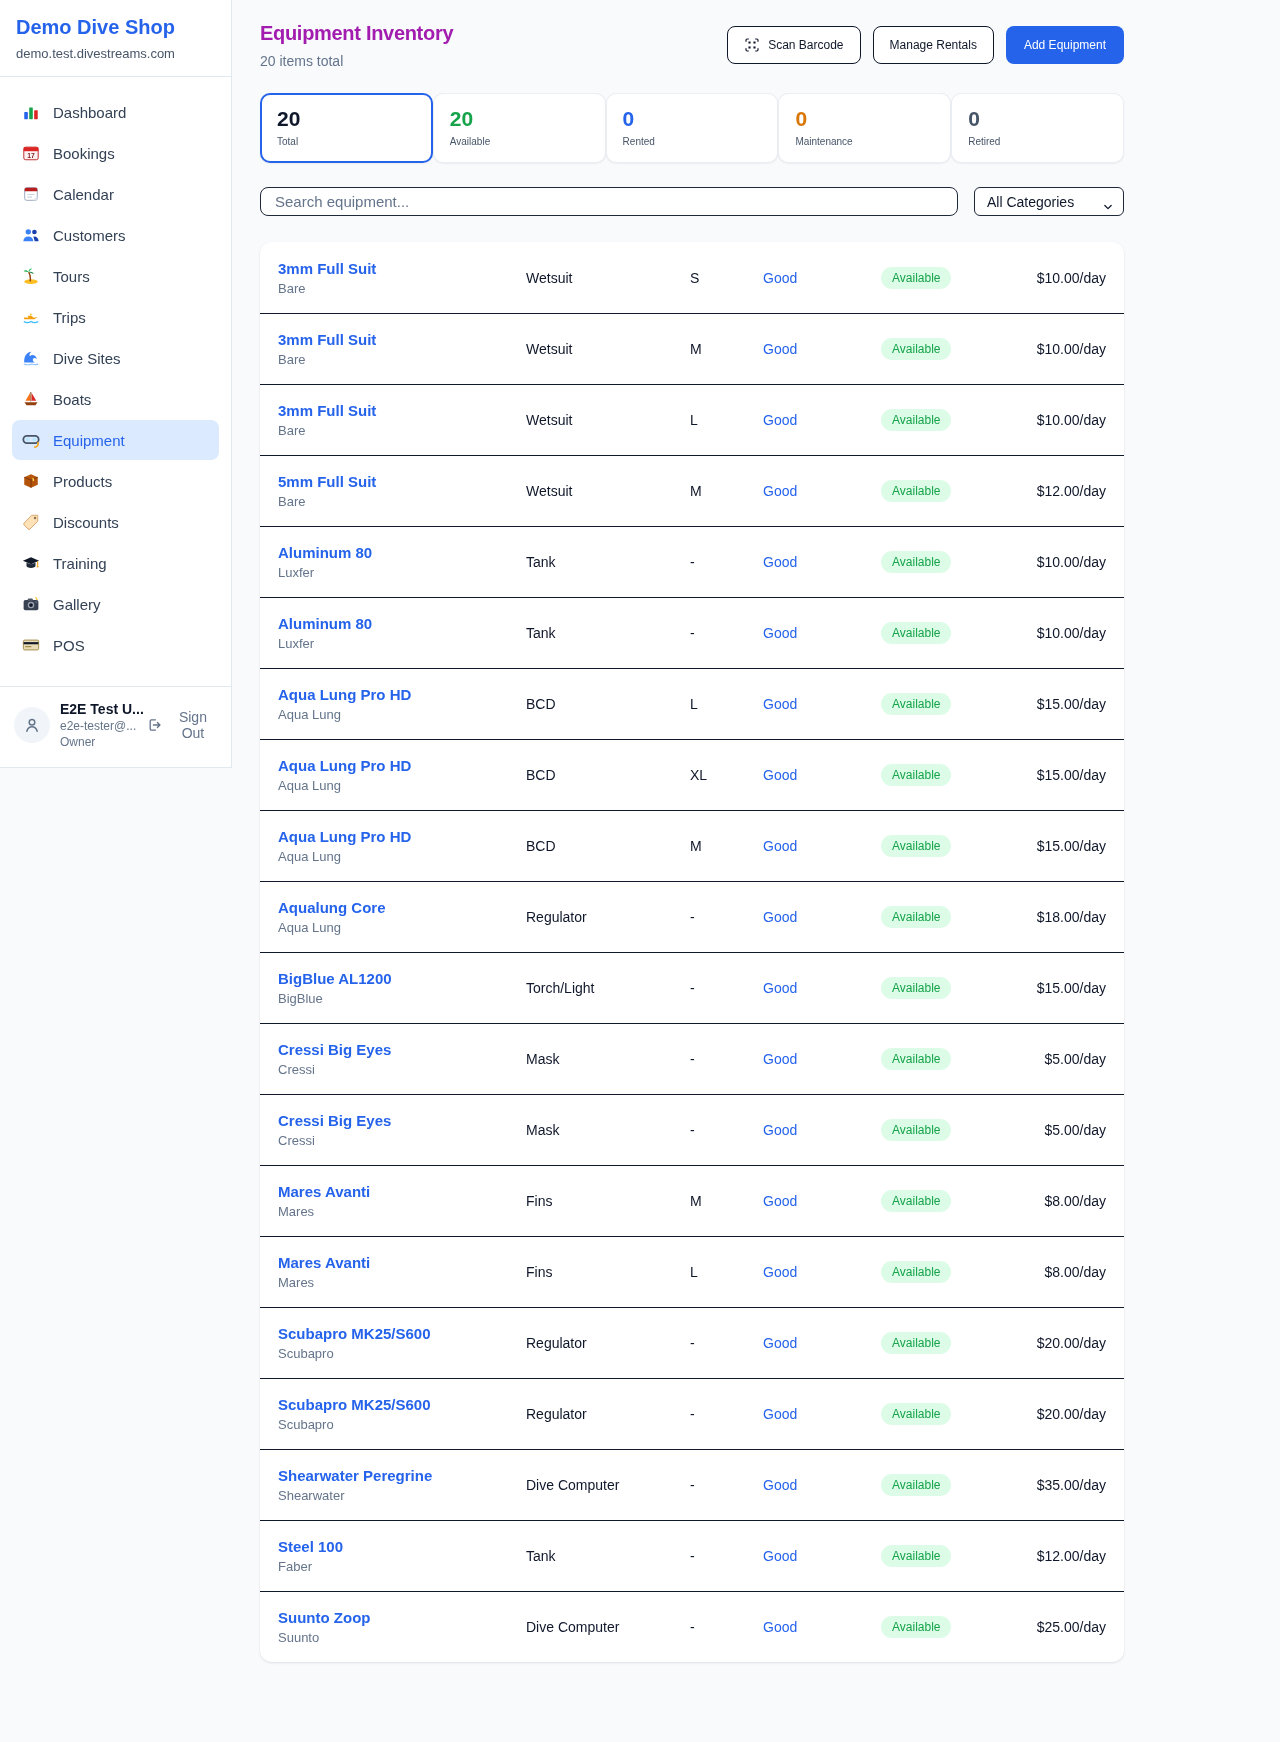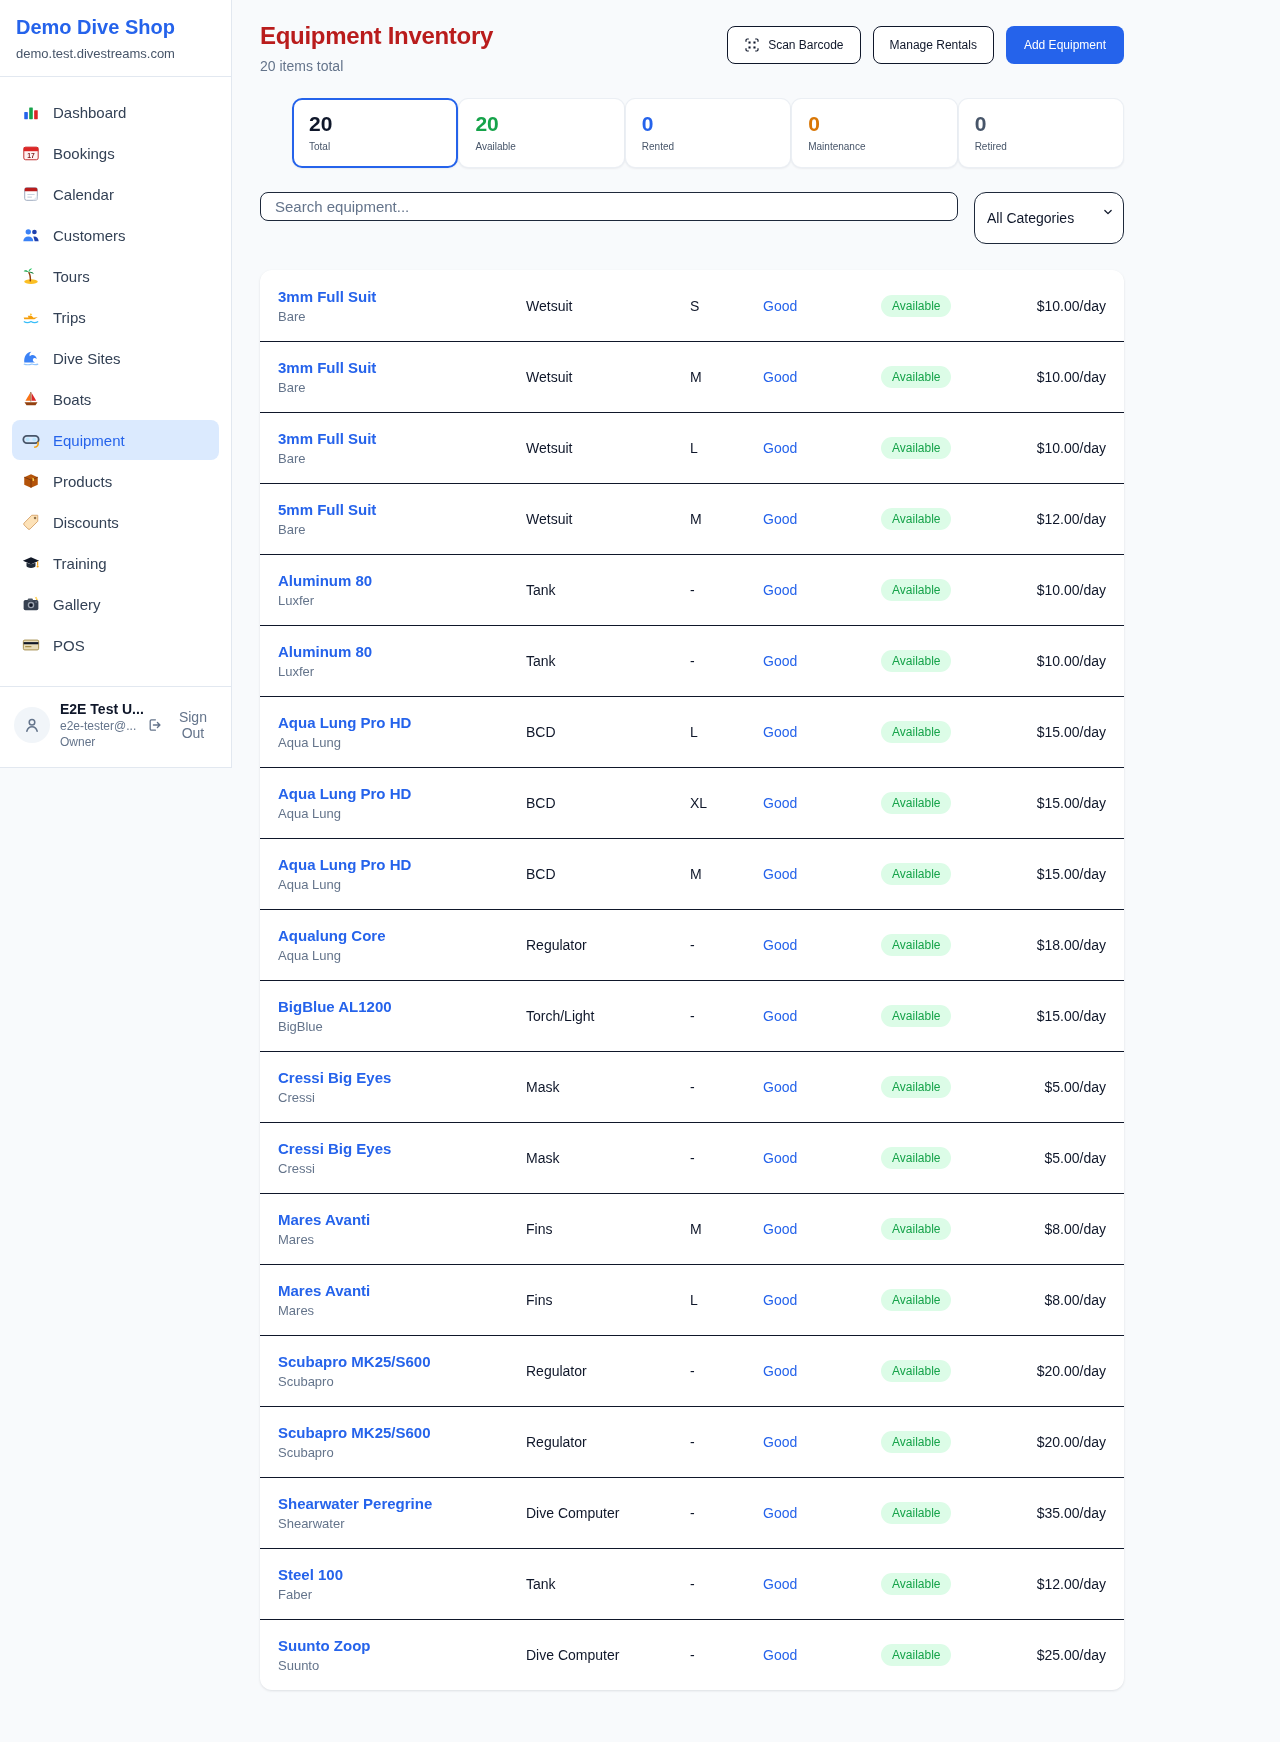--- a/index.html
+++ b/index.html
@@ -44,48 +44,48 @@
   .user-email, .user-role { font-size:12px; color:#64748b; margin-top:2px; white-space:nowrap; }
   .signout-btn {
     margin-left:auto; display:flex; align-items:center; gap:6px;
     background:none; border:none; color:#64748b; font-size:14px;
     font-family:inherit; cursor:pointer; padding:4px 0;
   }
 
   
   main { width:920px; padding:22px 28px 28px; }
   .page-header { display:flex; justify-content:space-between; align-items:flex-start; }
-  h1 { font-size:24px; font-weight:700; letter-spacing:-0.3px; color:#b91c1c; }
+  h1 { font-size:20px; font-weight:700; letter-spacing:-0.3px; color:#a21caf; }
   .subtitle { color:#64748b; font-size:14px; margin-top:8px; }
   .header-actions { display:flex; gap:12px; margin-top:4px; }
   .btn { height:38px; border-radius:8px; font-size:12px; font-weight:500; font-family:inherit; cursor:pointer; display:inline-flex; align-items:center; }
   .btn-outline { gap:8px; background:#fff; border:1px solid #0f172a; color:#0f172a; padding:0 16px; }
   .btn-primary { background:#2563eb; border:none; color:#fff; padding:0 18px; }
 
   
-  .stats { display:flex; margin-top:24px;margin-left:32px; }
+  .stats { display:flex; margin-top:24px; }
   .stat-card {
     flex:1; background:#fff; border-radius:10px; padding:13px 16px 15px;
     border:1px solid rgba(226,232,240,.7); box-shadow:0 1px 2px rgba(15,23,42,.06);
     cursor:pointer;
   }
   .stat-card.active { border:2px solid #2563eb; padding:12px 15px 14px; }
   .stat-value { font-size:21px; font-weight:700; }
   .stat-label { font-size:10px; color:#475569; margin-top:5px; }
 
   
   .filters { display:flex; gap:16px; margin-top:24px; }
   .search-input {
     flex:1; height:29px; border:1px solid #1e293b; border-radius:8px;
     padding:0 14px; font-size:15px; font-family:inherit; color:#0f172a; background:#fff;
   }
   .search-input::placeholder { color:#64748b; }
   .select-wrap { position:relative; width:150px; flex:0 0 150px; }
   .select-wrap select {
-    width:100%; height:52px; border:1px solid #1e293b; border-radius:12px;
+    width:100%; height:29px; border:1px solid #1e293b; border-radius:6px;
     background:#fff; font-size:14px; font-family:inherit; color:#0f172a;
     padding:0 30px 0 12px; appearance:none; -webkit-appearance:none; -moz-appearance:none;
     cursor:pointer;
   }
   .select-chevron { position:absolute; right:9px; top:13px; width:14px; height:14px; pointer-events:none; }
   .select-chevron svg { width:100%; height:100%; }
 
   
   .table-card {
     margin-top:26px; background:#fff; border-radius:12px; overflow:hidden;

